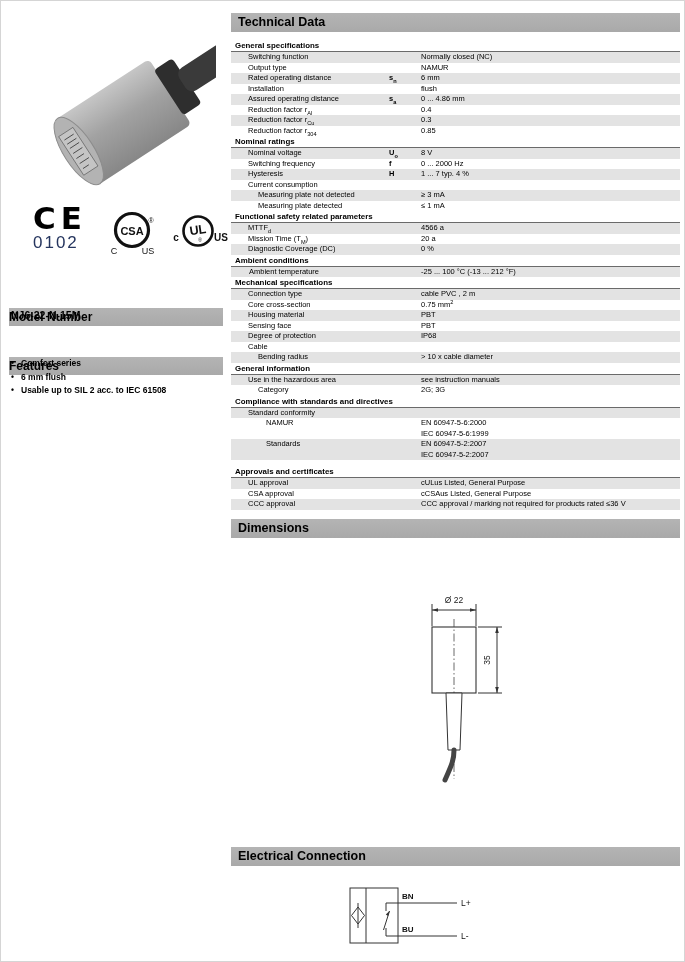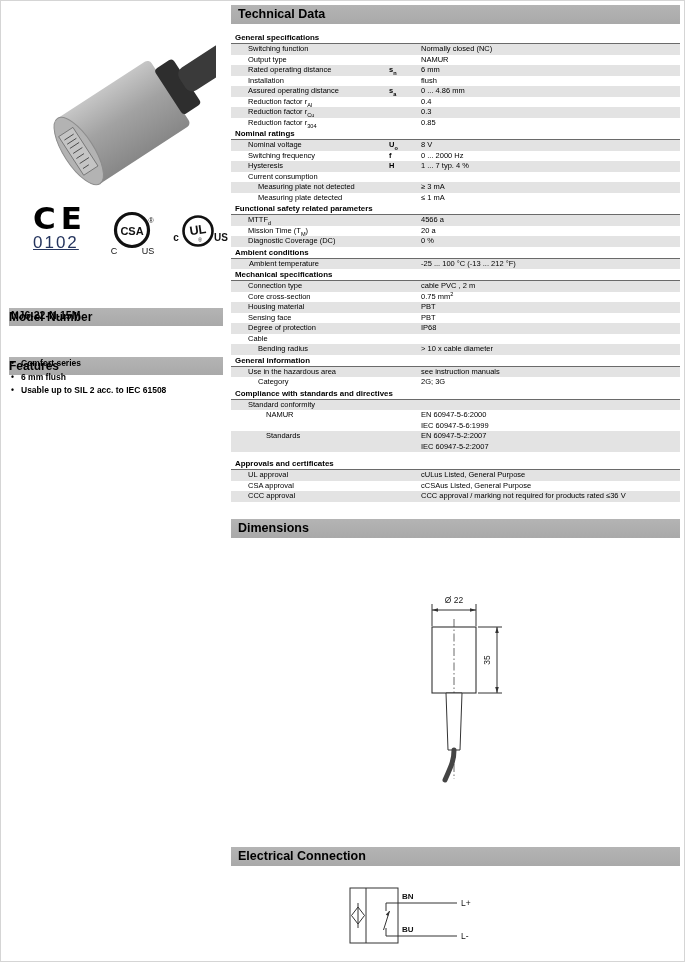--- a/index.html
+++ b/index.html
@@ -16,32 +16,32 @@
   }
   .bar.big { height:19px; line-height:19px; font-size:12.5px; padding-left:7px; }
   .bar.small { height:18px; line-height:18px; font-size:12px; padding-left:0;margin-top:22px; }
 
   
   #left-col { position:absolute; left:8px; top:0; width:214px; }
   #product-photo { position:absolute; left:2px; top:12px; width:205px; height:183px; }
   #cert-logos { position:absolute; left:16px; top:200px; width:210px; height:78px; }
   #ce-mark { position:absolute; left:8px; top:2px; width:72px; text-align:left; }
   #ce-letters { font-family:"DejaVu Sans", sans-serif; font-weight:bold; font-size:31px; line-height:30px; letter-spacing:5px; }
-  #ce-number { font-size:17px; line-height:19px; letter-spacing:2px; color:var(--ce-num,#25355e); font-weight:normal;text-decoration:underline; }
+  #ce-number { font-size:17px; line-height:19px; letter-spacing:2px; color:var(--ce-num,#25355e); font-weight:normal; }
   #csa-mark { position:absolute; left:82px; top:8px; }
   #ul-mark { position:absolute; left:142px; top:12px; }
   #model-bar { position:absolute; left:0; top:285px; width:214px; }
   #model-number { position:absolute; left:2px; top:308px; font-weight:bold; font-size:10.5px; }
   #features-bar { position:absolute; left:0; top:334px; width:214px; }
   #features-list { position:absolute; left:2px; top:356px; width:212px; }
   .feature { display:flex; font-weight:bold; font-size:8.5px; line-height:13.5px; }
   .feature .dot { width:10px; }
 
   
-  #right-col { position:absolute; left:230px; top:4px; width:449px; }
+  #right-col { position:absolute; left:230px; top:12px; width:449px; }
   #tech-table { margin-top:8px; }
   .sec {
     font-weight:bold; font-size:7.9px; height:12px; line-height:12px;
     padding-left:4px; border-bottom:1px solid #6a6a6a;
   }
   .trow { position:relative; height:10.5px; font-size:7.5px; line-height:10.6px; }
   .trow.shade { background:var(--row-shade,#e3e3e3); }
   .trow.tall { height:21px; }
   .trow .lab { position:absolute; top:0; left:0; white-space:nowrap; }
   .trow .sym { position:absolute; top:0; left:158px; font-weight:bold; }

